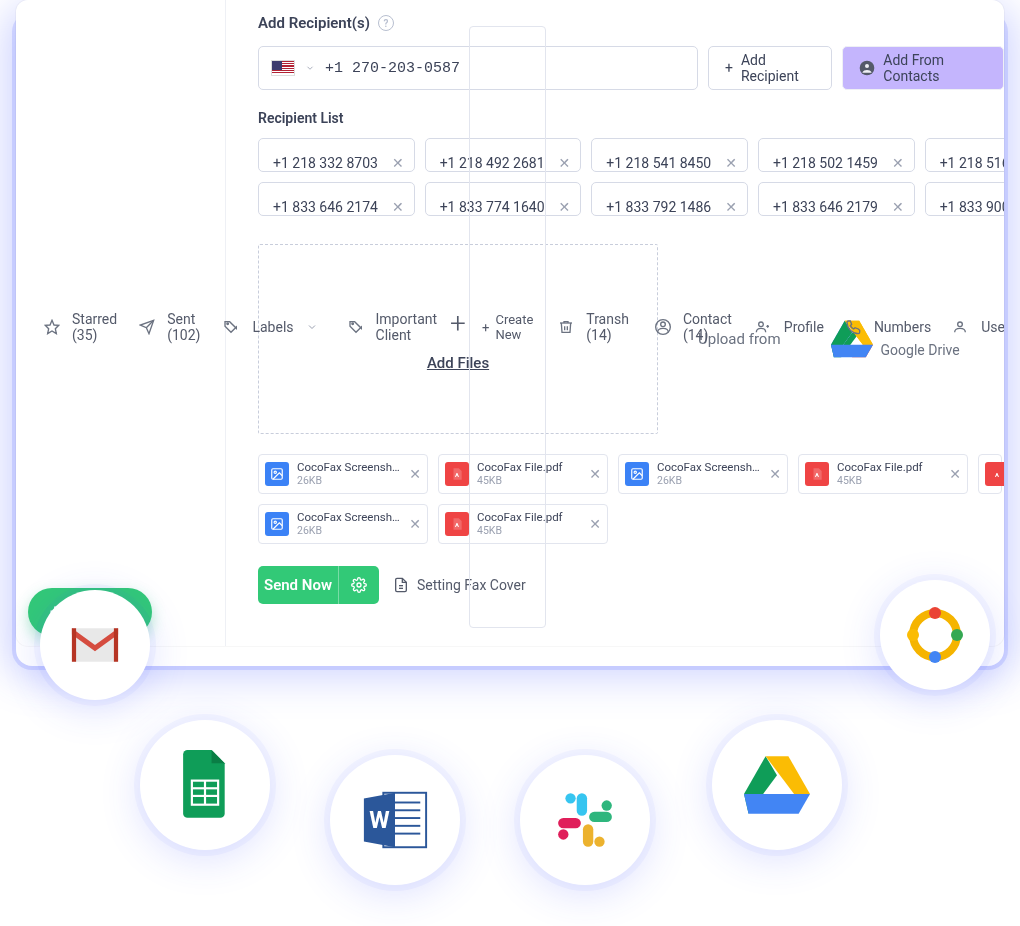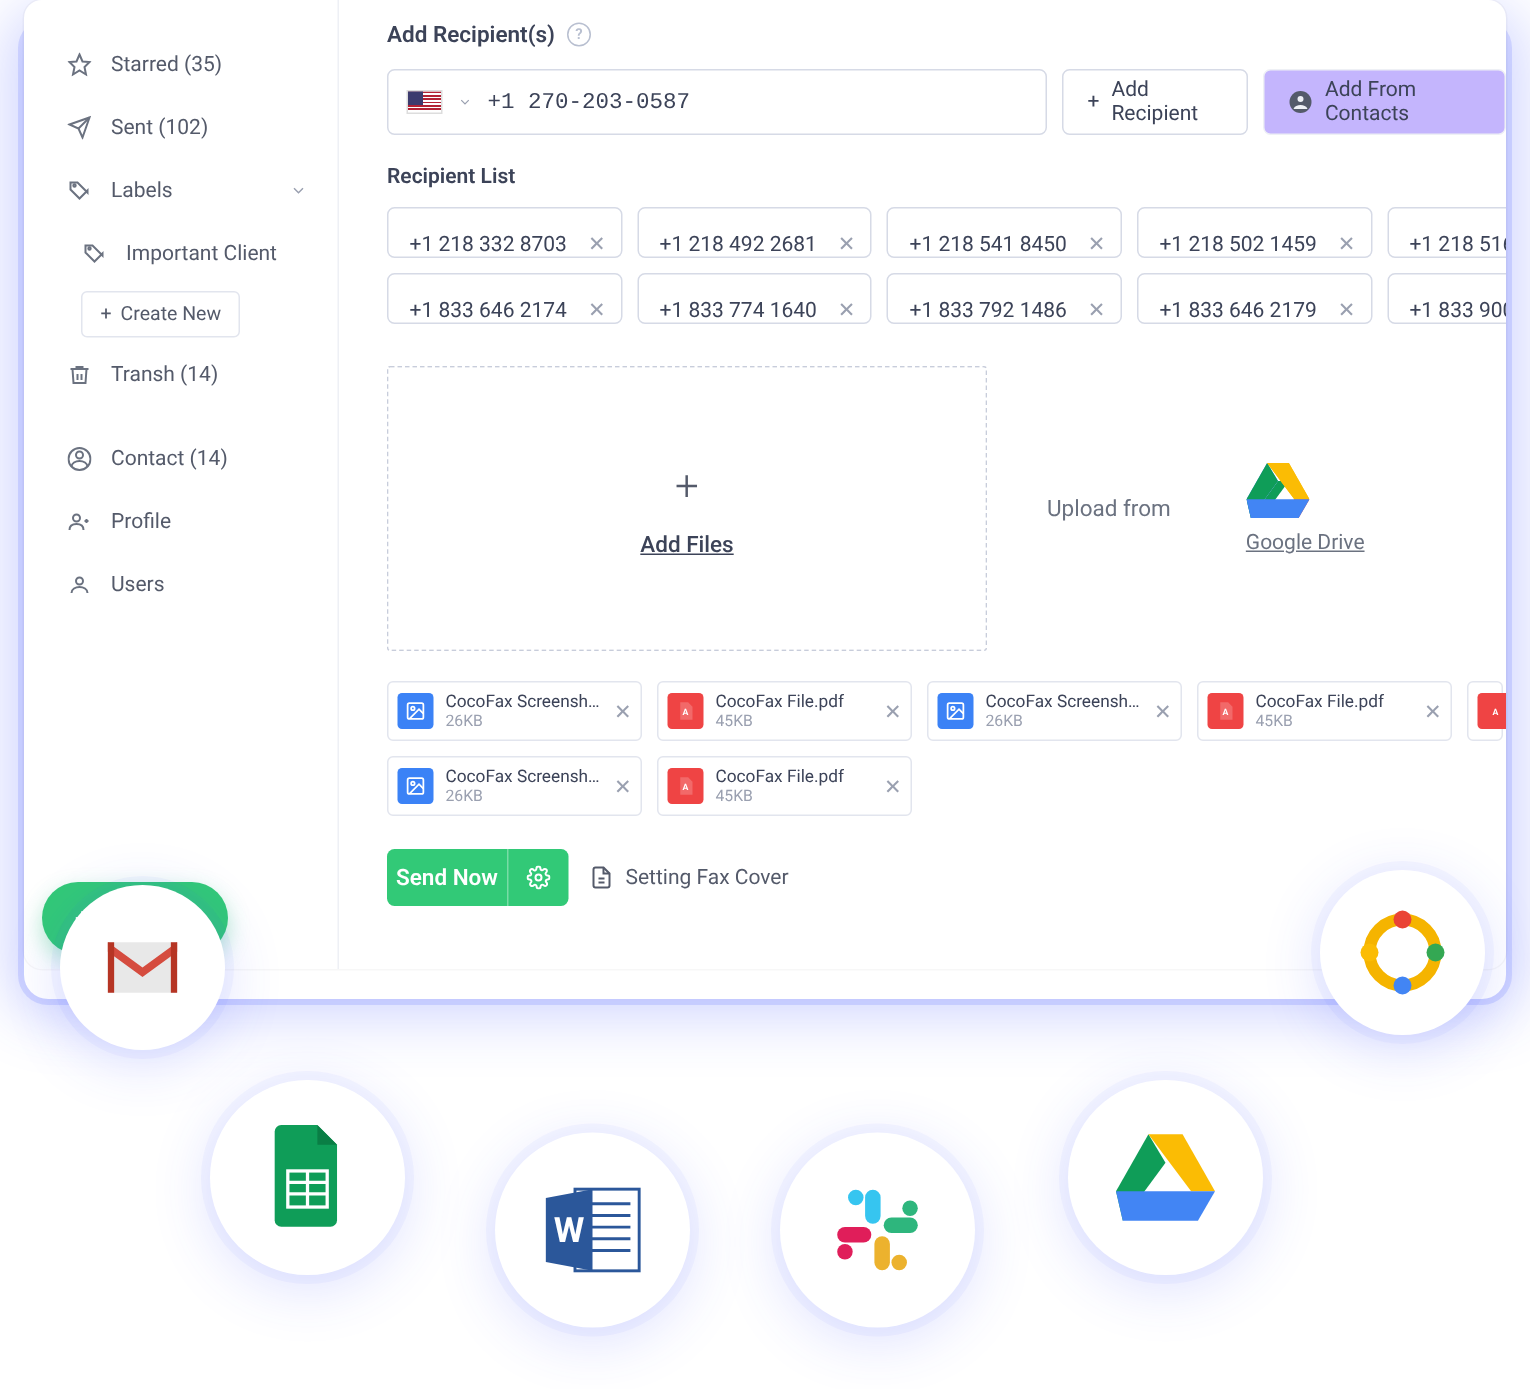--- a/index.html
+++ b/index.html
@@ -2,21 +2,21 @@
 <html><head>
 <meta charset="utf-8">
 <style>
 * { box-sizing: border-box; margin: 0; padding: 0; font-family: -apple-system, BlinkMacSystemFont, "Segoe UI", Roboto, sans-serif; }
 body { background: #fff; width: 1020px; height: 926px; position: relative; overflow: hidden; }
 
 .glow-frame { position: absolute; left: 16px; top: 16px; right: 16px; bottom: 260px; border-radius: 16px; box-shadow: 0 0 0 4px rgba(60,80,255,0.15), 0 0 40px 10px rgba(60,80,255,0.25); }
 
 .app-card { position: absolute; left: 16px; top: 0; right: 16px; bottom: 280px; background: #fff; border-radius: 12px; overflow: hidden; display: flex; box-shadow: 0 0 0 1px rgba(0,0,0,0.03); }
 
-.sidebar { width: 210px; flex-shrink: 0; padding: 24px 12px 16px 20px; border-right: 1px solid #eef0f5; display: flex; flex-direction: column; gap: 4px; position: relative; }
+.sidebar { width: 210px; flex-shrink: 0; padding: 24px 12px 16px 20px; border-right: 1px solid #eef0f5; display: flex; flex-direction: row; gap: 4px; position: relative; }
 .sidebar-item { display: flex; align-items: center; gap: 12px; padding: 10px 8px; color: #545a6a; font-size: 14px; cursor: pointer; border-radius: 6px; }
 .sidebar-item .icn { width: 18px; height: 18px; display: flex; align-items: center; justify-content: center; color: #6b7280; }
 .sidebar-item .chev { margin-left: auto; color: #9aa0b0; }
 .sidebar-sub { padding-left: 18px; }
 .create-new-btn { margin-left: 18px; margin-top: 2px; margin-bottom: 2px; border: 1px solid #e2e5ee; border-radius: 4px; padding: 7px 12px; font-size: 13px; color: #545a6a; display: inline-flex; align-items: center; gap: 6px; cursor: pointer; width: fit-content; }
 .spacer { height: 10px; }
 
 .new-fax-btn { position: absolute; bottom: 10px; left: 12px; background: #32c977; color: #fff; border-radius: 24px; padding: 12px 22px; font-size: 16px; font-weight: 600; display: inline-flex; align-items: center; gap: 8px; cursor: pointer; box-shadow: 0 6px 14px rgba(50,201,119,0.35); }
 
 .main { flex: 1; padding: 14px 0 14px 32px; overflow: hidden; }
@@ -33,21 +33,21 @@
 
 .sub-title { font-size: 14px; color: #3c4358; font-weight: 600; margin-bottom: 12px; }
 .chip-row { display: flex; gap: 10px; margin-bottom: 10px; }
 .chip { border: 1px solid #d6dae6; border-radius: 5px; height: 34px; padding: 0 10px 0 14px; display: inline-flex; align-items: flex-end; gap: 14px; font-size: 14px; color: #3c4358; white-space: nowrap; }
 .chip .x { color: #9aa0b0; cursor: pointer; font-size: 14px; }
 
 .file-area { display: flex; gap: 40px; margin-top: 28px; margin-bottom: 20px; align-items: center; }
 .add-files-box { width: 400px; height: 190px; border: 1px dashed #c8cddb; border-radius: 2px; display: flex; flex-direction: column; align-items: center; justify-content: center; gap: 14px; color: #3c4358; cursor: pointer; }
 .add-files-box .plus { font-size: 28px; color: #545a6a; font-weight: 300; }
 .upload-from { display: flex; align-items: center; gap: 50px; color: #6b7280; font-size: 15px; }
-.gdrive-col { display: flex; flex-direction: column; align-items: flex-start; gap: 8px; font-size: 14px; color: #6b7280; cursor: pointer; text-decoration: underline; }
+.gdrive-col { display: flex; flex-direction: row; align-items: flex-end; gap: 8px; font-size: 14px; color: #6b7280; cursor: pointer; }
 
 .file-list { display: flex; flex-wrap: wrap; gap: 10px; }
 .file-chip { width: 170px; height: 40px; border: 1px solid #e2e5ee; border-radius: 4px; display: flex; align-items: center; padding: 0 6px; gap: 8px; }
 .file-icn { width: 24px; height: 24px; border-radius: 3px; display: flex; align-items: center; justify-content: center; color: #fff; font-size: 10px; flex-shrink:0; }
 .file-icn.img { background: #3b82f6; }
 .file-icn.pdf { background: #ef4444; }
 .file-meta { flex: 1; overflow: hidden; line-height: 1.15; }
 .file-name { font-size: 11.5px; color: #3c4358; white-space: nowrap; overflow: hidden; text-overflow: ellipsis; }
 .file-size { font-size: 10.5px; color: #9aa0b0; }
 .file-chip .x { color: #9aa0b0; cursor: pointer; font-size: 14px; }
@@ -139,20 +139,28 @@
     </div>
     <div class="sidebar-item">
       <span class="icn">
           <svg width="16" height="16" viewBox="0 0 24 24" fill="none" stroke="currentColor" stroke-width="2">
             <circle cx="9" cy="8" r="3.5"></circle>
             <path d="M2 20c0-4 3-6 7-6s7 2 7 6"></path>
             <path d="M17 11h4M19 9v4"></path>
           </svg>
         </span>
       <span>Profile</span>
+    </div>
+    <div class="sidebar-item">
+      <span class="icn">
+          <svg width="16" height="16" viewBox="0 0 24 24" fill="none" stroke="currentColor" stroke-width="2">
+            <path d="M22 17v3a2 2 0 0 1-2 2c-9 0-17-8-17-17a2 2 0 0 1 2-2h3l2 5-2 2c1 2 3 4 5 5l2-2 5 2z"></path>
+          </svg>
+        </span>
+      <span>Numbers</span>
     </div>
     <div class="sidebar-item">
       <span class="icn">
           <svg width="16" height="16" viewBox="0 0 24 24" fill="none" stroke="currentColor" stroke-width="2">
             <circle cx="12" cy="8" r="3.5"></circle>
             <path d="M4 20c0-4 4-6 8-6s8 2 8 6"></path>
           </svg>
         </span>
       <span>Users</span>
     </div>

